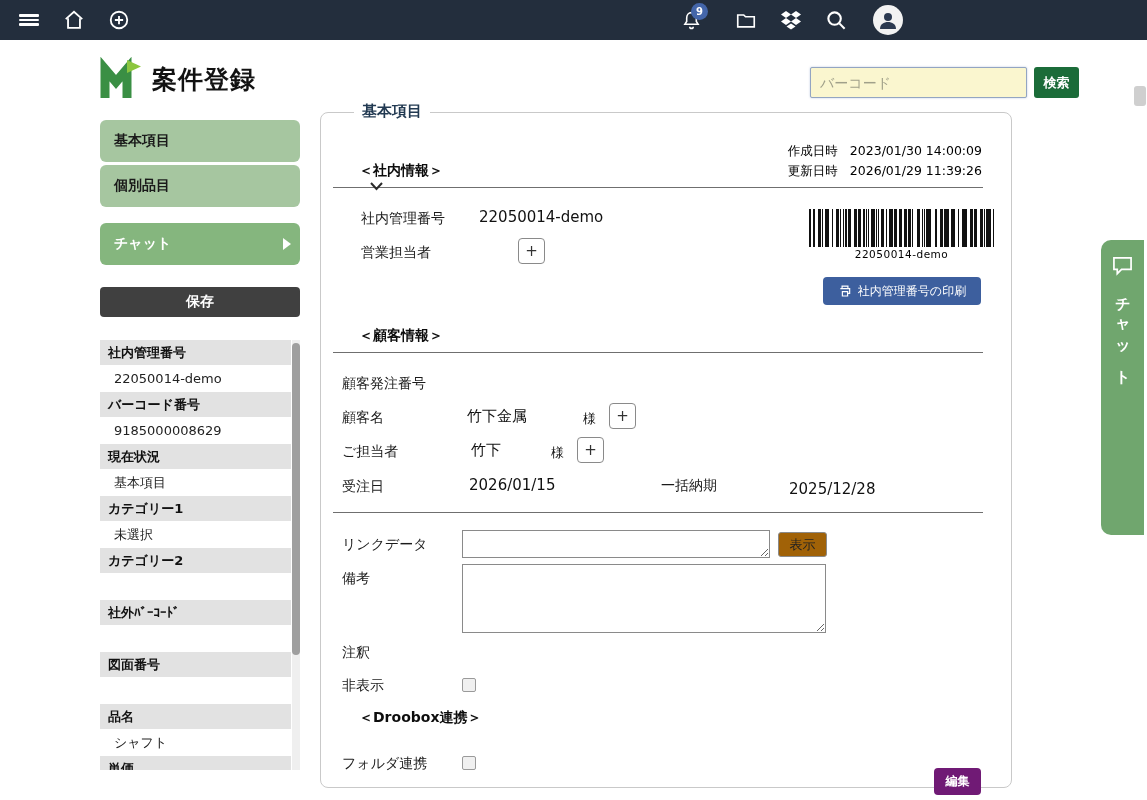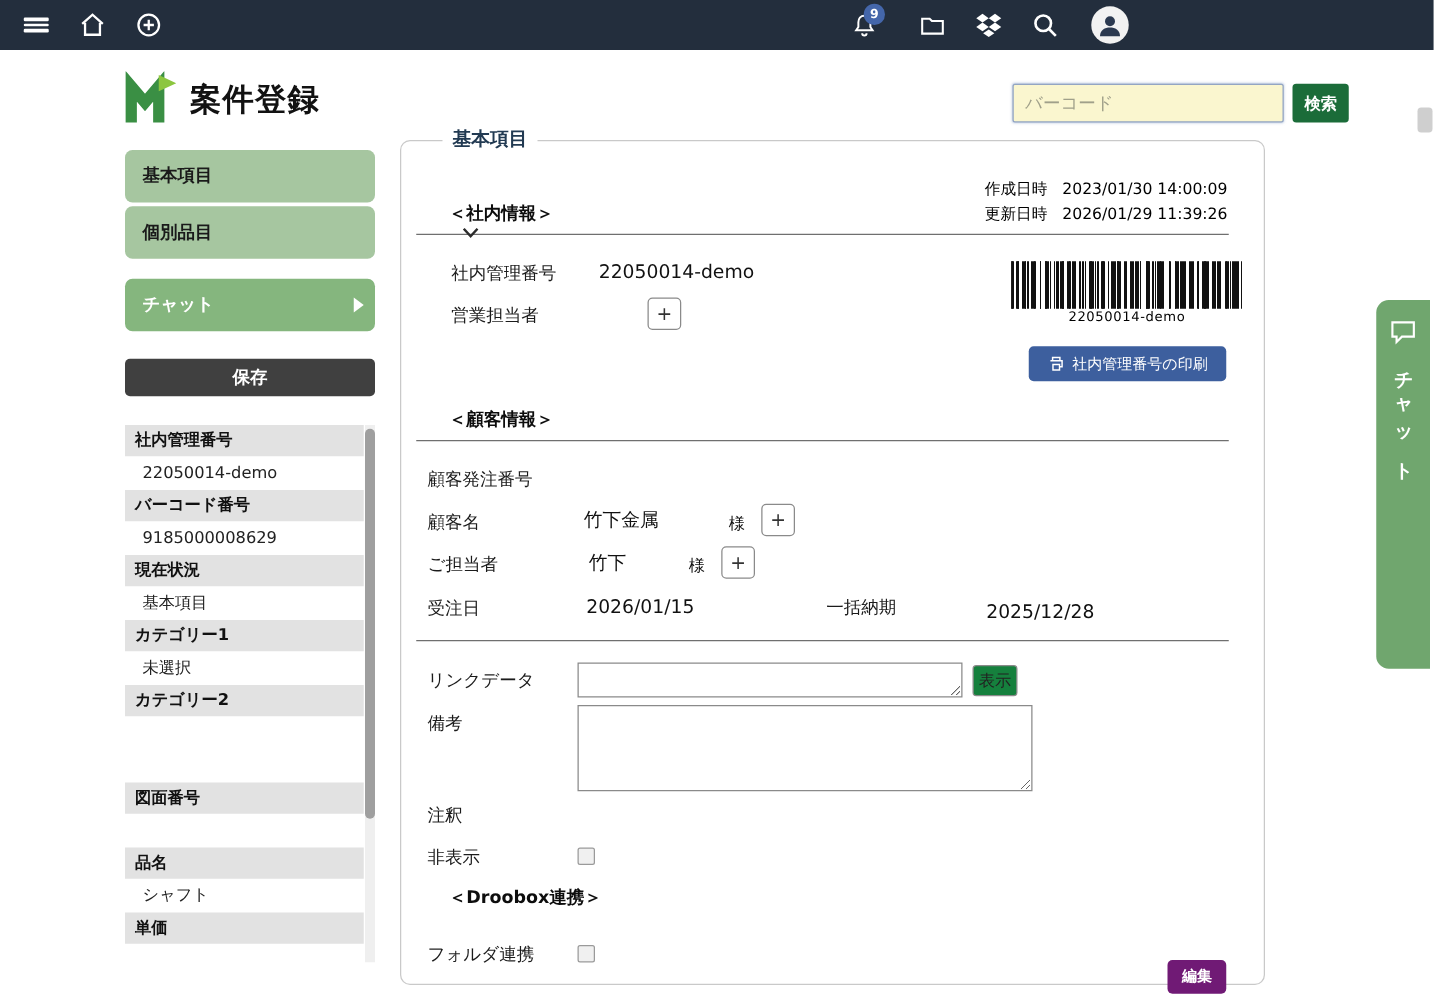--- a/index.html
+++ b/index.html
@@ -65,21 +65,21 @@
   .barcode-bars { width:185px; height:38px; background-color:#fff;
     background-image:
       repeating-linear-gradient(90deg,#111 0 2px,transparent 2px 5px,#111 5px 6px,transparent 6px 9px,#111 9px 12px,transparent 12px 13px,#111 13px 14px,transparent 14px 18px),
       repeating-linear-gradient(90deg,#111 0 1px,transparent 1px 4px,#111 4px 6px,transparent 6px 11px,#111 11px 12px,transparent 12px 16px,#111 16px 19px,transparent 19px 23px); }
   .barcode-caption { width:185px; text-align:center; font-size:10.5px; color:#000; margin-top:1px; letter-spacing:0.5px; }
   .print-btn { position:absolute; left:502px; top:164px; width:158px; height:28px; background:#3d5f9e;
                border:none; border-radius:4px; color:#fff; font-size:12px; cursor:pointer; font-family:inherit;
                display:flex; align-items:center; justify-content:center; gap:6px; }
   .link-area { position:absolute; left:141px; top:417px; width:308px; height:28px; resize:both;
                border:1px solid #8a8a8a; font-family:inherit; font-size:13px; padding:3px 6px; }
-  .show-btn { position:absolute; left:457px; top:419px; width:36px; height:25px; background:#15803d;
+  .show-btn { position:absolute; left:457px; top:419px; width:49px; height:25px; background:#a16207;
               border:1px solid #8a8a8a; border-radius:3px; font-size:13px; color:#222; cursor:pointer; font-family:Liberation Mono, monospace; }
   .remarks-area { position:absolute; left:141px; top:451px; width:364px; height:69px; resize:both;
                   border:1px solid #8a8a8a; font-family:inherit; font-size:13px; padding:4px 6px; }
   input[type="checkbox"] { appearance:none; -webkit-appearance:none; position:absolute; width:14px; height:14px;
               border:1px solid #9a9a9a; background:#f0f0f0; border-radius:2px; cursor:pointer; }
   .edit-btn { position:absolute; left:613px; top:655px; width:47px; height:27px; background:#701a75;
               border:none; border-radius:4px; color:#fff; font-size:12px; font-weight:bold; cursor:pointer; font-family:inherit; }
   
   .chat-tab { position:absolute; right:3px; top:240px; width:43px; height:295px; background:#70a66e;
               border-radius:10px 0 0 10px; display:flex; flex-direction:column; align-items:center;
@@ -169,20 +169,21 @@
   <div class="srow lbl">社内管理番号</div>
   <div class="srow val">22050014-demo</div>
   <div class="srow lbl">バーコード番号</div>
   <div class="srow val">9185000008629</div>
   <div class="srow lbl">現在状況</div>
   <div class="srow val">基本項目</div>
   <div class="srow lbl">カテゴリー1</div>
   <div class="srow val">未選択</div>
   <div class="srow lbl">カテゴリー2</div>
   <div class="srow val"></div>
+  <div class="srow lbl">社外ﾊﾞｰｺｰﾄﾞ</div>
   <div class="srow val"></div>
   <div class="srow lbl">図面番号</div>
   <div class="srow val"></div>
   <div class="srow lbl">品名</div>
   <div class="srow val">シャフト</div>
   <div class="srow lbl">単価</div>
 
   <div class="list-scroll">
       <div class="list-thumb"></div>
     </div>

